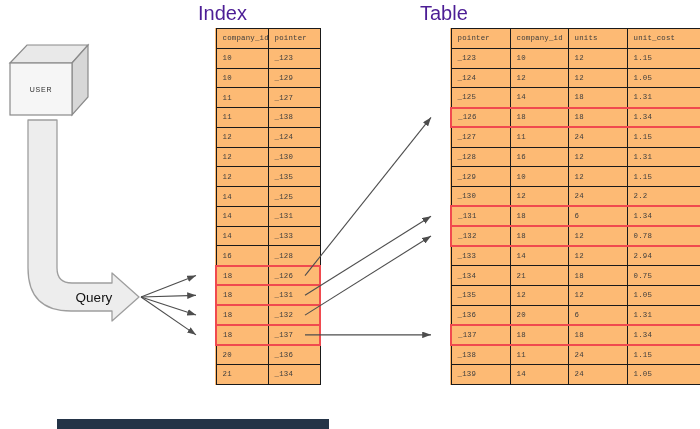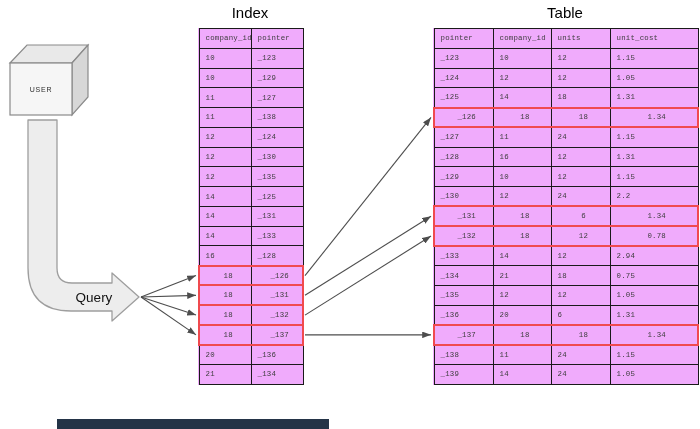--- a/index.html
+++ b/index.html
@@ -1,32 +1,32 @@
 <!DOCTYPE html>
 <html><head>
 <meta charset="utf-8">
 <style>
   html,body{margin:0;padding:0;background:#fff;}
   .stage{position:relative;width:700px;height:429px;background:#fff;overflow:hidden;
          font-family:"Liberation Sans","DejaVu Sans",sans-serif;}
-  .tbl-title{position:absolute;top:2px;height:22px;line-height:22px;text-align:center;
-             font-size:15px;font-weight:500;color:#000000;}
+  .tbl-title{position:absolute;top:2px;height:22px;line-height:22px;text-align:left;
+             font-size:20px;font-weight:500;color:#4c1d95;}
   #index-title{left:198px;width:104px;}
-  #table-title{left:433px;width:264px;}
+  #table-title{left:420px;width:264px;}
   table.data{position:absolute;top:28px;border-collapse:collapse;table-layout:fixed;
-             background:#f0abfc;}
+             background:#fdba74;margin-left:17px;}
   #index-table{left:198px;width:104px;}
   #right-table{left:433px;width:264px;}
   table.data th,table.data td{
     border:1px solid #1a1a1a;height:19.78px;box-sizing:border-box;
     padding:0 0 0 6px;text-align:left;vertical-align:middle;
     font-family:"Liberation Mono","DejaVu Sans Mono",monospace;
     font-size:7.4px;font-weight:400;color:#3d3d3d;letter-spacing:0.2px;
     overflow:hidden;white-space:nowrap;}
-  tr.hl td{border-top:2px solid var(--hl);border-bottom:2px solid var(--hl);text-align:center;}
+  tr.hl td{border-top:2px solid var(--hl);border-bottom:2px solid var(--hl);}
   tr.hl td:first-child{border-left:2px solid var(--hl);}
   tr.hl td:last-child{border-right:2px solid var(--hl);}
   svg.layer{position:absolute;left:0;top:0;pointer-events:none;}
   #arrow-layer{z-index:5;}
   #shape-layer{z-index:1;}
   .bottom-bar{position:absolute;left:57px;top:419px;width:272px;height:10px;
               background:#243447;}
 </style>
 </head>
 <body>

